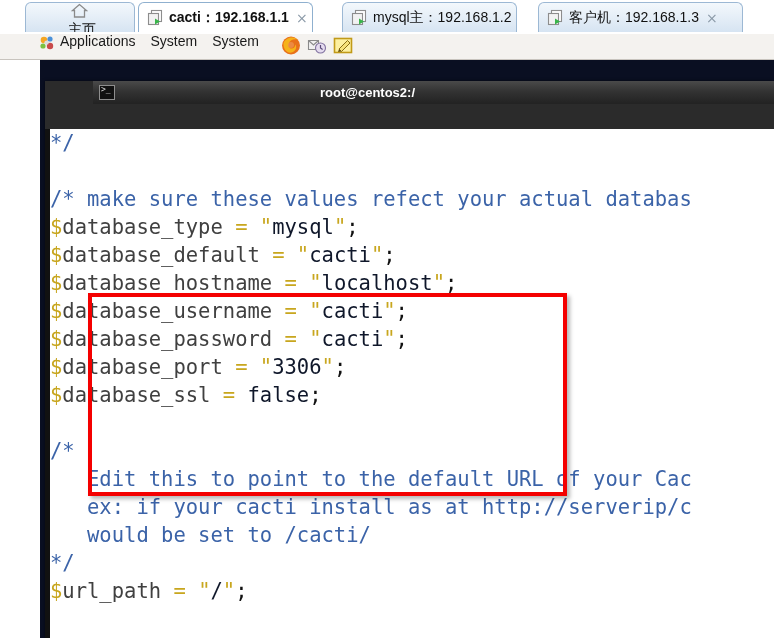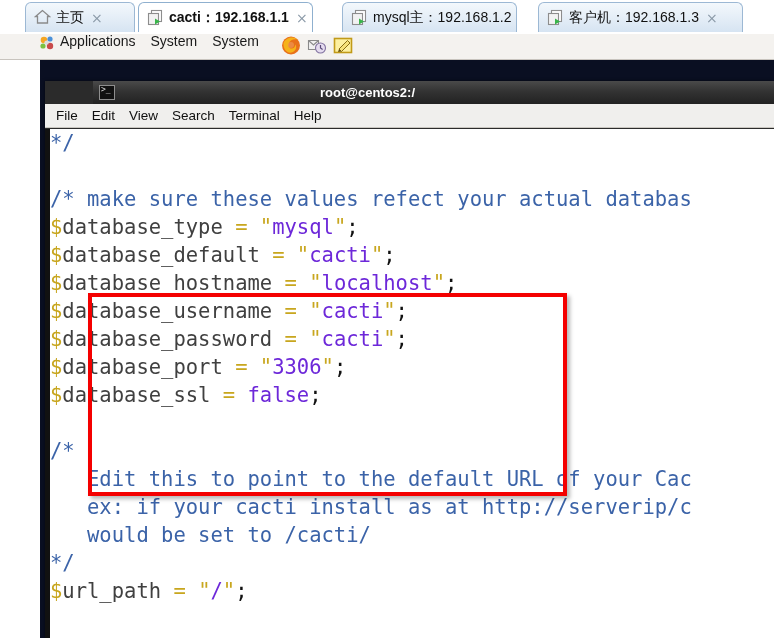--- a/index.html
+++ b/index.html
@@ -190,21 +190,21 @@
     font-size: 20.5px;
     line-height: 28px;
     white-space: pre;
     color: #3b63a8;
   }
   .ln { height: 28px; }
   .cmt  { color: #3b63a8; }
   .sig  { color: #c8a61e; }      
   .var  { color: #404040; }      
   .op   { color: #c8a61e; }      
-  .str  { color: #6d28d9; }      
+  .str  { color: #0f172a; }      
   .pun  { color: #111111; }      
 
   
   .redbox {
     position: absolute;
     border: 4px solid #f40000;
     box-sizing: border-box;
     z-index: 9;
     pointer-events: none;
     box-shadow: 3px 3px 4px rgba(0,0,0,0.28);
@@ -212,21 +212,21 @@
   #redbox-db {
     left: 43px; top: 212px;
     width: 479px; height: 203px;
   }
 </style>
 </head>
 <body>
 
 <div id="tabstrip">
 
-  <div class="tab" id="tab0" style="left:25px;width:110px;">
+  <div class="tab" id="tab0" style="left:25px;width:110px;flex-direction:column;">
     <span class="tab-icon">
       <svg width="17" height="16" viewBox="0 0 17 16" aria-hidden="true">
         <path d="M8.5 1.5 L1.5 7.5 L3.5 7.5 L3.5 14 L13.5 14 L13.5 7.5 L15.5 7.5 Z" fill="none" stroke="#8a8a8a" stroke-width="1.3"></path>
       </svg>
     </span>
     <span class="tab-label">主页</span>
     <span class="tab-close">×</span>
   </div>
 
   <div class="tab active" id="tab1" style="left:138px;width:175px;">
@@ -308,28 +308,20 @@
 <div id="desktop"></div>
 <div id="footer-white"></div>
 
 <div id="terminal">
 
   <div id="term-titlebar">
     <span class="term-ico"></span>
     <span id="term-title">root@centos2:/</span>
   </div>
 
-  <div id="term-menubar">
-    <span class="term-menu">File</span>
-    <span class="term-menu">Edit</span>
-    <span class="term-menu">View</span>
-    <span class="term-menu">Search</span>
-    <span class="term-menu">Terminal</span>
-    <span class="term-menu">Help</span>
-  </div>
 
   <div id="term-body">
     <div id="term-leftbar"></div>
     <div id="code"><div class="ln"><span class="cmt">*/</span></div><div class="ln"><span class="cmt">&nbsp;</span></div><div class="ln"><span class="cmt">/* make sure these values refect your actual databas</span></div><div class="ln"><span class="sig">$</span><span class="var">database_type</span><span class="op"> = </span><span class="op">"</span><span class="str">mysql</span><span class="op">"</span><span class="pun">;</span></div><div class="ln"><span class="sig">$</span><span class="var">database_default</span><span class="op"> = </span><span class="op">"</span><span class="str">cacti</span><span class="op">"</span><span class="pun">;</span></div><div class="ln"><span class="sig">$</span><span class="var">database_hostname</span><span class="op"> = </span><span class="op">"</span><span class="str">localhost</span><span class="op">"</span><span class="pun">;</span></div><div class="ln"><span class="sig">$</span><span class="var">database_username</span><span class="op"> = </span><span class="op">"</span><span class="str">cacti</span><span class="op">"</span><span class="pun">;</span></div><div class="ln"><span class="sig">$</span><span class="var">database_password</span><span class="op"> = </span><span class="op">"</span><span class="str">cacti</span><span class="op">"</span><span class="pun">;</span></div><div class="ln"><span class="sig">$</span><span class="var">database_port</span><span class="op"> = </span><span class="op">"</span><span class="str">3306</span><span class="op">"</span><span class="pun">;</span></div><div class="ln"><span class="sig">$</span><span class="var">database_ssl</span><span class="op"> = </span><span class="str">false</span><span class="pun">;</span></div><div class="ln"><span class="cmt">&nbsp;</span></div><div class="ln"><span class="cmt">/*</span></div><div class="ln"><span class="cmt">   Edit this to point to the default URL of your Cac</span></div><div class="ln"><span class="cmt">   ex: if your cacti install as at http://serverip/c</span></div><div class="ln"><span class="cmt">   would be set to /cacti/</span></div><div class="ln"><span class="cmt">*/</span></div><div class="ln"><span class="sig">$</span><span class="var">url_path</span><span class="op"> = </span><span class="op">"</span><span class="str">/</span><span class="op">"</span><span class="pun">;</span></div></div>
   </div>
 
   <div class="redbox" id="redbox-db"></div>
 
 </div>
 

